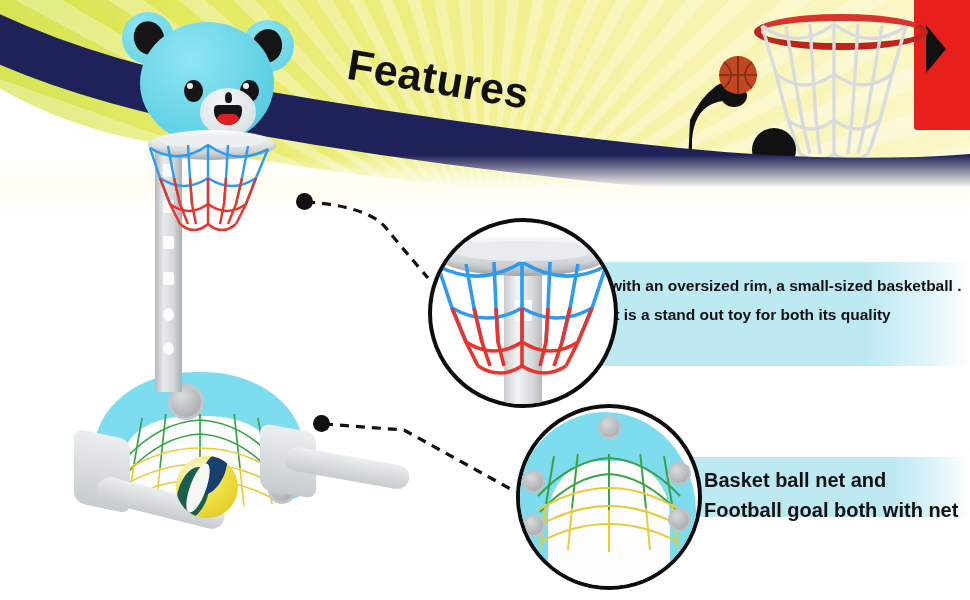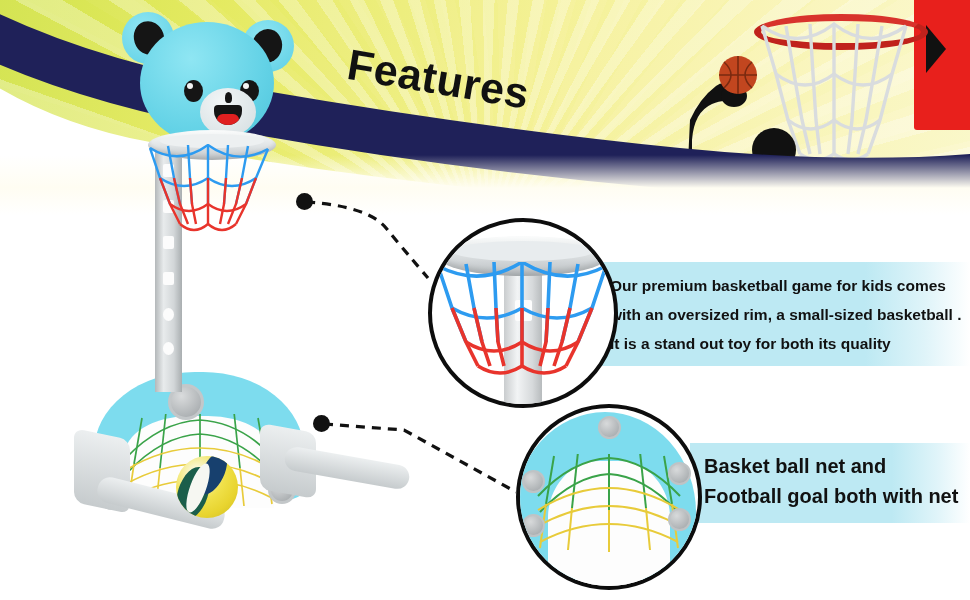--- a/index.html
+++ b/index.html
@@ -39,21 +39,21 @@
     border-top:24px solid transparent;border-bottom:24px solid transparent;}
   .rim{position:absolute;left:124px;top:14px;width:160px;height:22px;border-radius:50%;
     border:7px solid #c0221c;border-top-color:#d8332c;}
   .netwrap{position:absolute;left:128px;top:22px;width:152px;height:150px;}
 
   
   .panel{position:absolute;color:#111;font-weight:bold;
     background:linear-gradient(90deg,#bde9f3 0%,#bde9f3 72%,#dff4f9 88%,#ffffff 100%);}
   #panel1{left:596px;top:262px;width:374px;height:104px;}
   #panel1 .ptxt{padding:9px 0 0 14px;font-size:15.5px;line-height:29px;}
-  #panel2{left:690px;top:443px;width:280px;height:80px;}
+  #panel2{left:690px;top:457px;width:280px;height:60px;}
   #panel2 .ptxt{padding:8px 0 0 14px;font-size:20px;line-height:30px;}
 
   
   .inset{position:absolute;border-radius:50%;border:4px solid #0d0d0d;overflow:hidden;
     background:#fff;}
   #inset1{left:428px;top:218px;width:182px;height:182px;}
   #inset2{left:516px;top:404px;width:178px;height:178px;}
 
   
   .i1-pole{position:absolute;left:50%;top:28px;width:38px;height:160px;margin-left:-19px;
@@ -294,21 +294,20 @@
          transform:rotate(10deg);"></div>
     <div class="ball">
       <div class="ball-s1"></div>
         <div class="ball-s2"></div>
         <div class="ball-s3"></div>
     </div>
   </div>
 
   <div class="panel" id="panel1">
     <div class="ptxt">
-      <div>Our premium basketball game for kids comes</div>
       <div>with an oversized rim, a small-sized basketball .</div>
       <div>It is a stand out toy for both its quality</div>
     </div>
   </div>
 
   <div class="inset" id="inset1">
     <div class="i1-pole"></div>
     <div class="i1-hole"></div>
     <div class="i1-rim"></div>
     <svg width="182" height="150" style="position:absolute;left:0;top:40px;">

